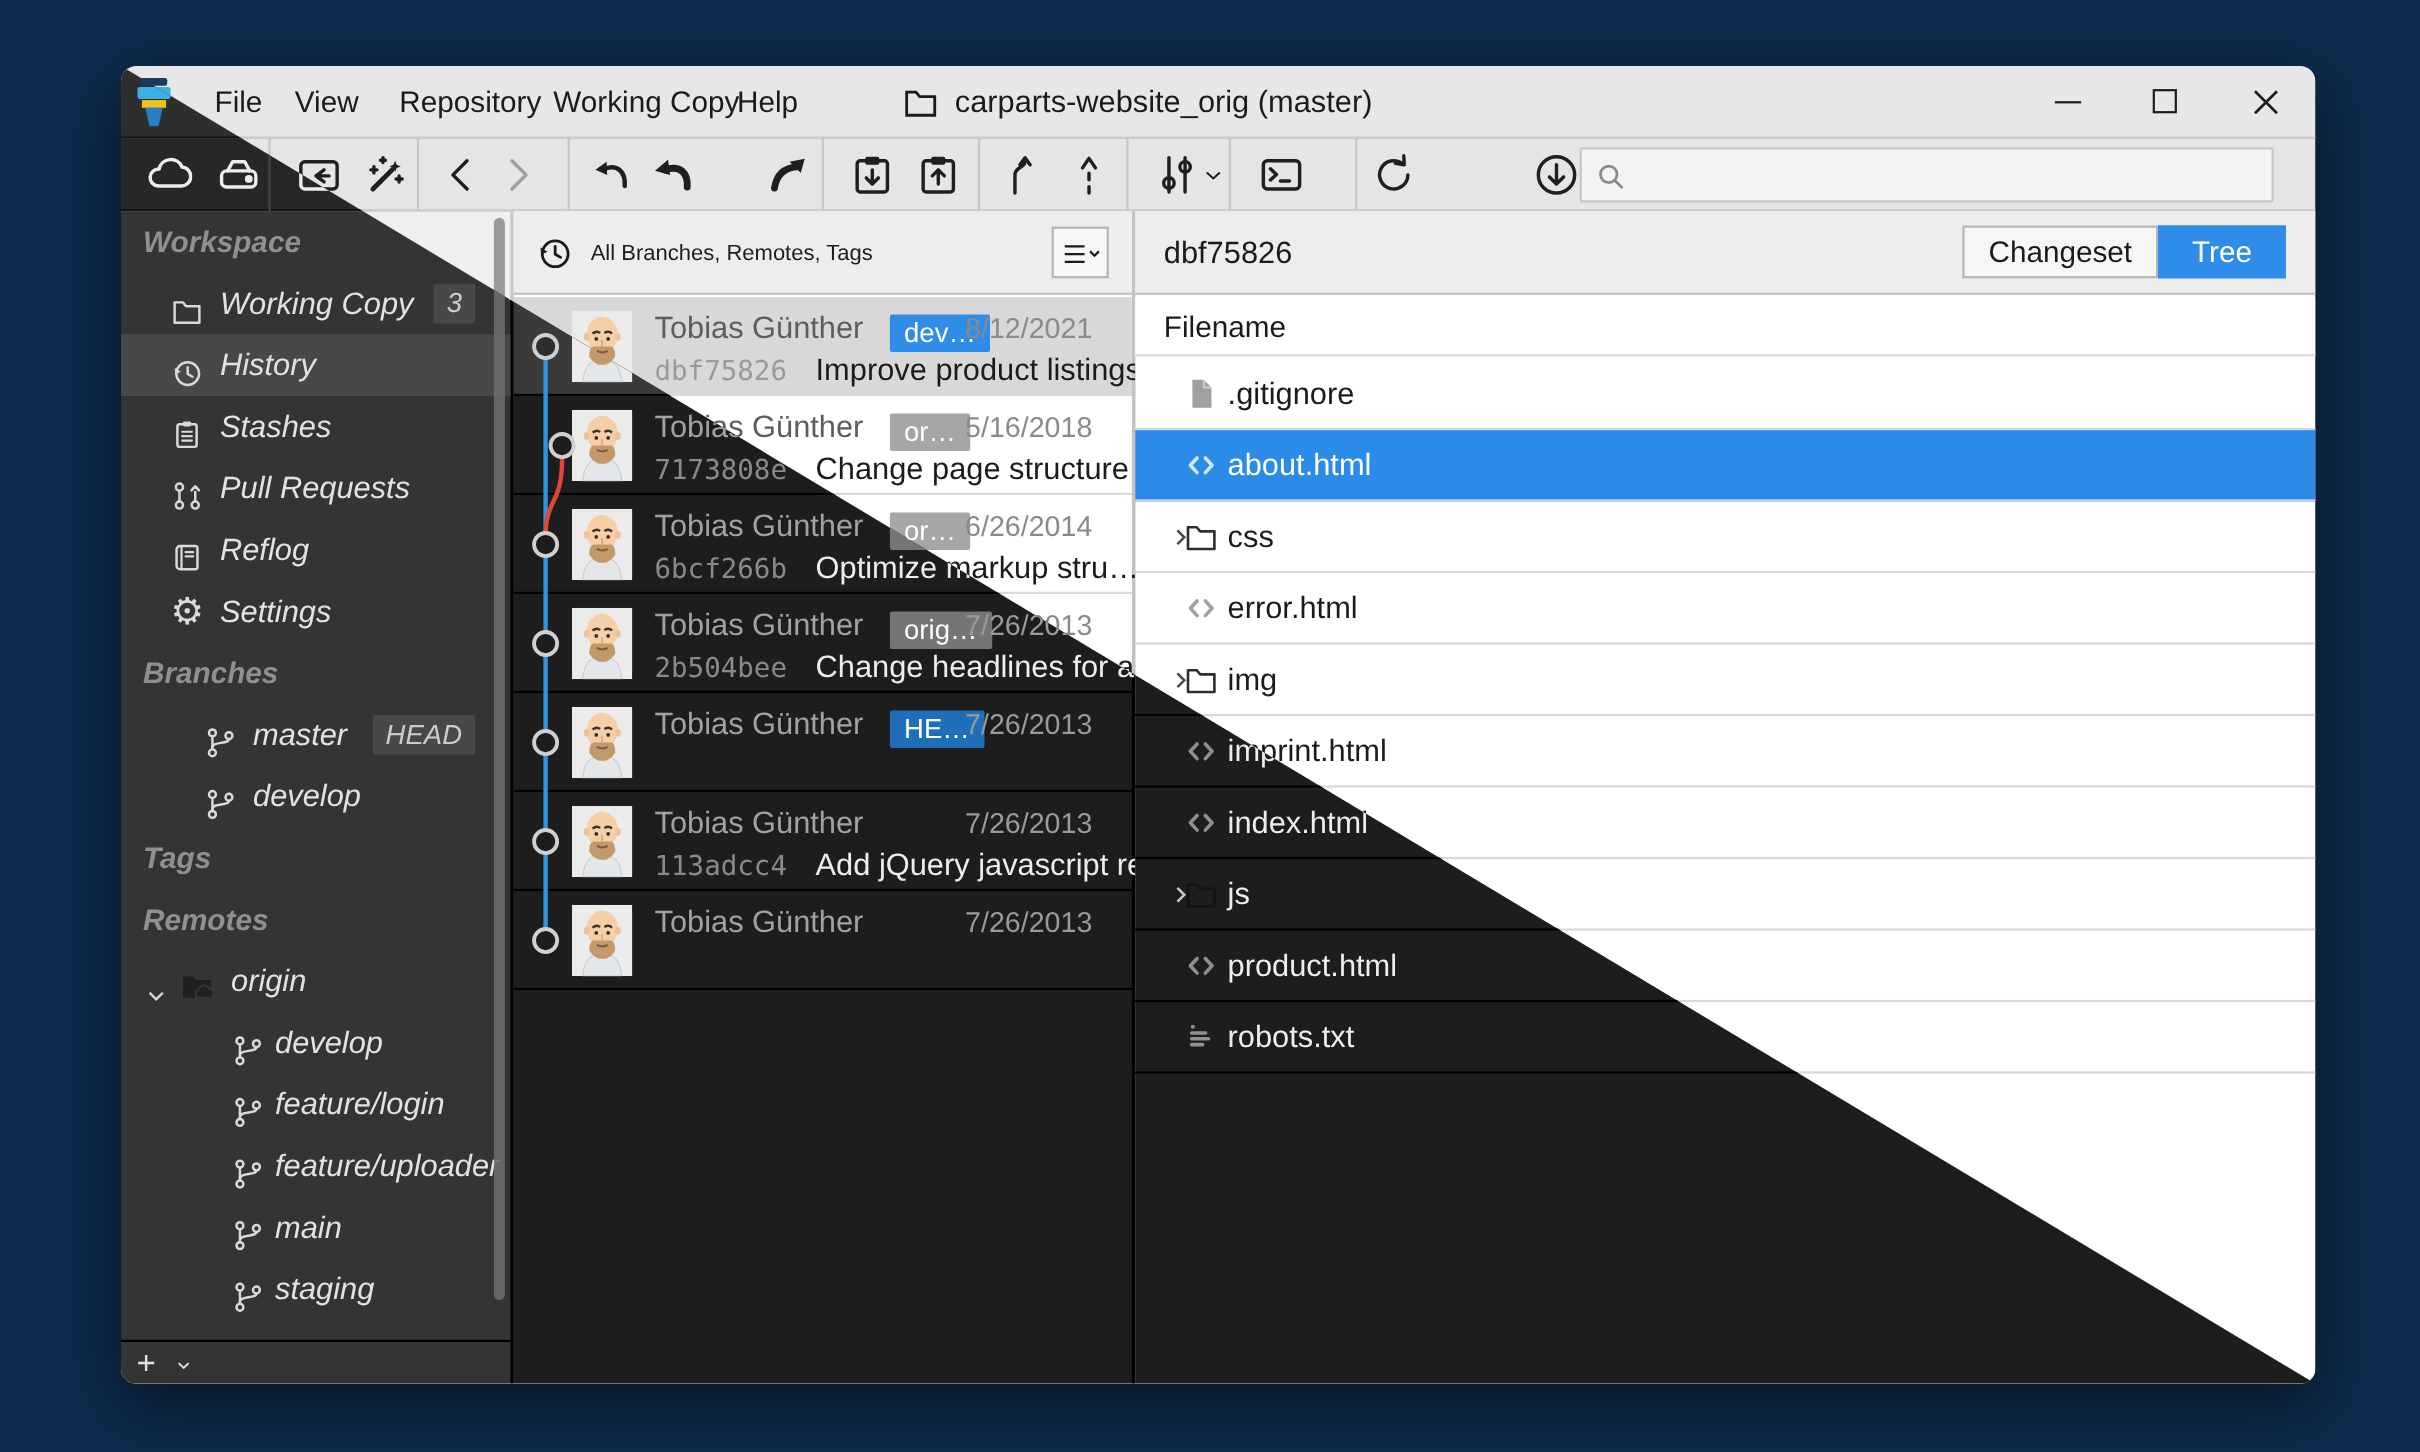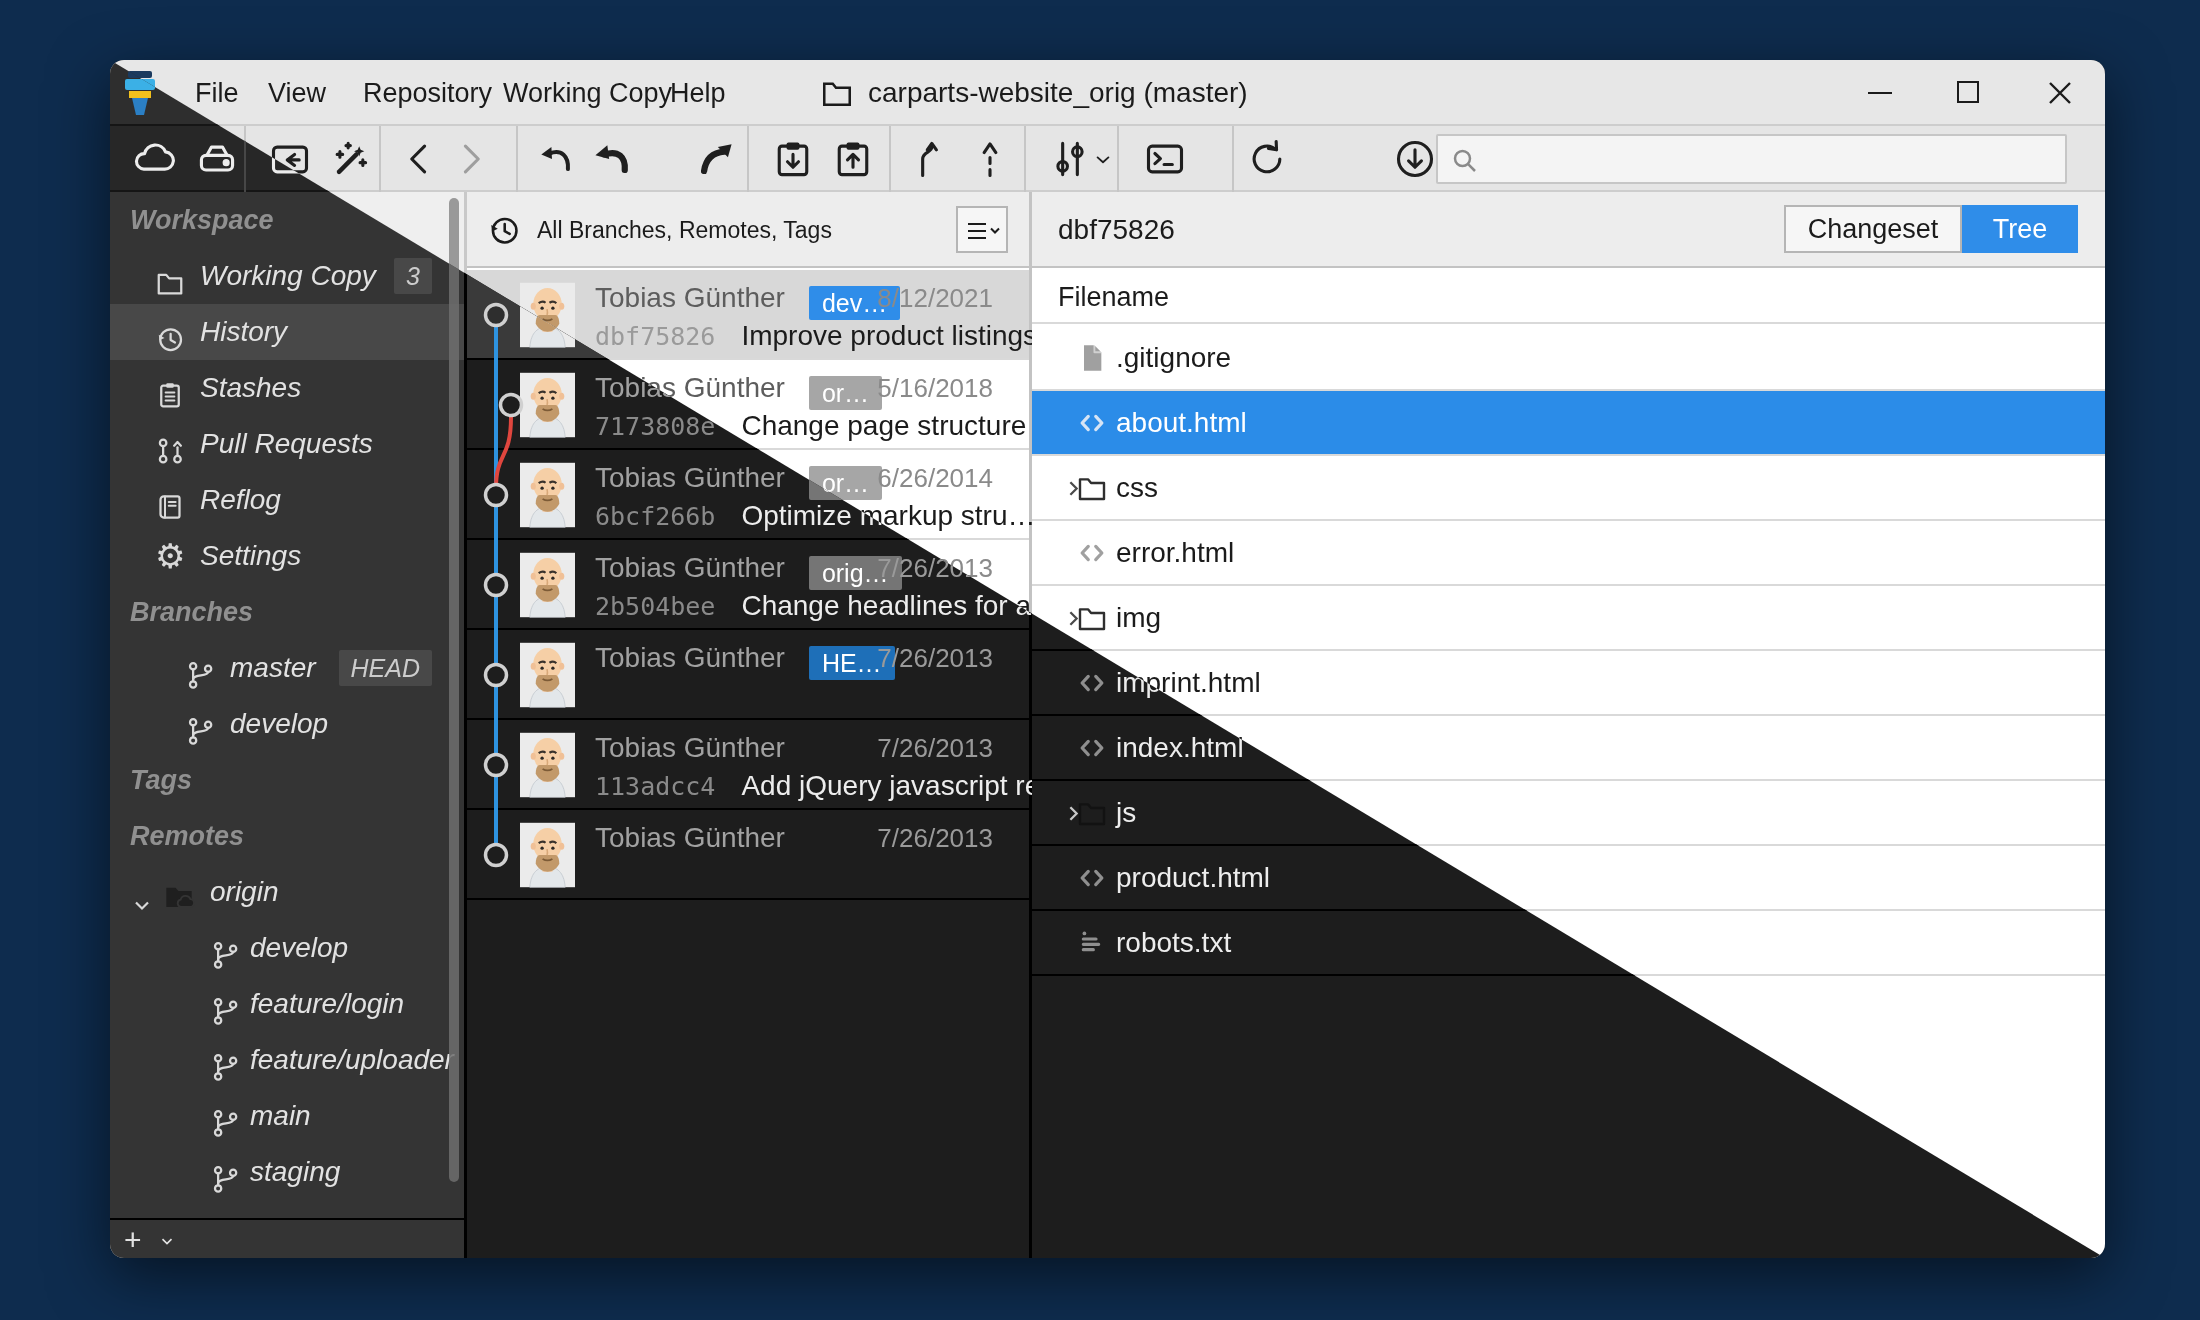--- a/index.html
+++ b/index.html
@@ -88,21 +88,21 @@
   .plus-chev{position:absolute;left:48px;top:12px;width:18px;height:18px;color:var(--side-text);}
   .plus-chev svg{width:18px;height:18px;stroke:currentColor;fill:none;stroke-width:2;}
 
   
   .cpanel{position:absolute;left:357px;top:132px;bottom:0;width:565px;
     background:var(--panel);border-right:3px solid var(--pborder);}
   .chead{position:absolute;left:0;top:0;width:100%;height:76px;background:var(--phead);
     border-bottom:2px solid var(--pborder);color:var(--text);}
   .chead .h-ic{position:absolute;left:20px;top:21px;width:34px;height:34px;color:var(--text);}
   .chead .h-ic svg{width:34px;height:34px;stroke:currentColor;fill:none;stroke-width:1.8;stroke-linecap:round;stroke-linejoin:round;}
-  .chead .h-lab{position:absolute;left:70px;top:0;height:76px;line-height:76px;font-size:23px;white-space:nowrap;}
+  .chead .h-lab{position:absolute;left:70px;top:0;height:76px;line-height:76px;font-size:20px;white-space:nowrap;}
   .filterbtn{position:absolute;right:21px;top:14px;width:52px;height:47px;background:var(--btn-bg);
     border:2px solid var(--btn-border);}
   .filterbtn svg{position:absolute;left:7px;top:9px;width:36px;height:28px;stroke:var(--text);fill:none;stroke-width:2;}
   .crows{position:absolute;left:0;top:78px;right:0;bottom:0;}
   .crow{position:absolute;left:0;width:100%;height:90px;border-bottom:2px solid var(--rowline);}
   .crow.sel{background:var(--sel-row);}
   .avatar{position:absolute;left:53px;top:12px;width:55px;height:66px;}
   .l1{position:absolute;left:128px;right:36px;top:9px;height:38px;line-height:38px;white-space:nowrap;}
   .l2{position:absolute;left:128px;right:36px;top:47px;height:38px;line-height:38px;white-space:nowrap;}
   .cname{font-size:28px;color:var(--name);}

